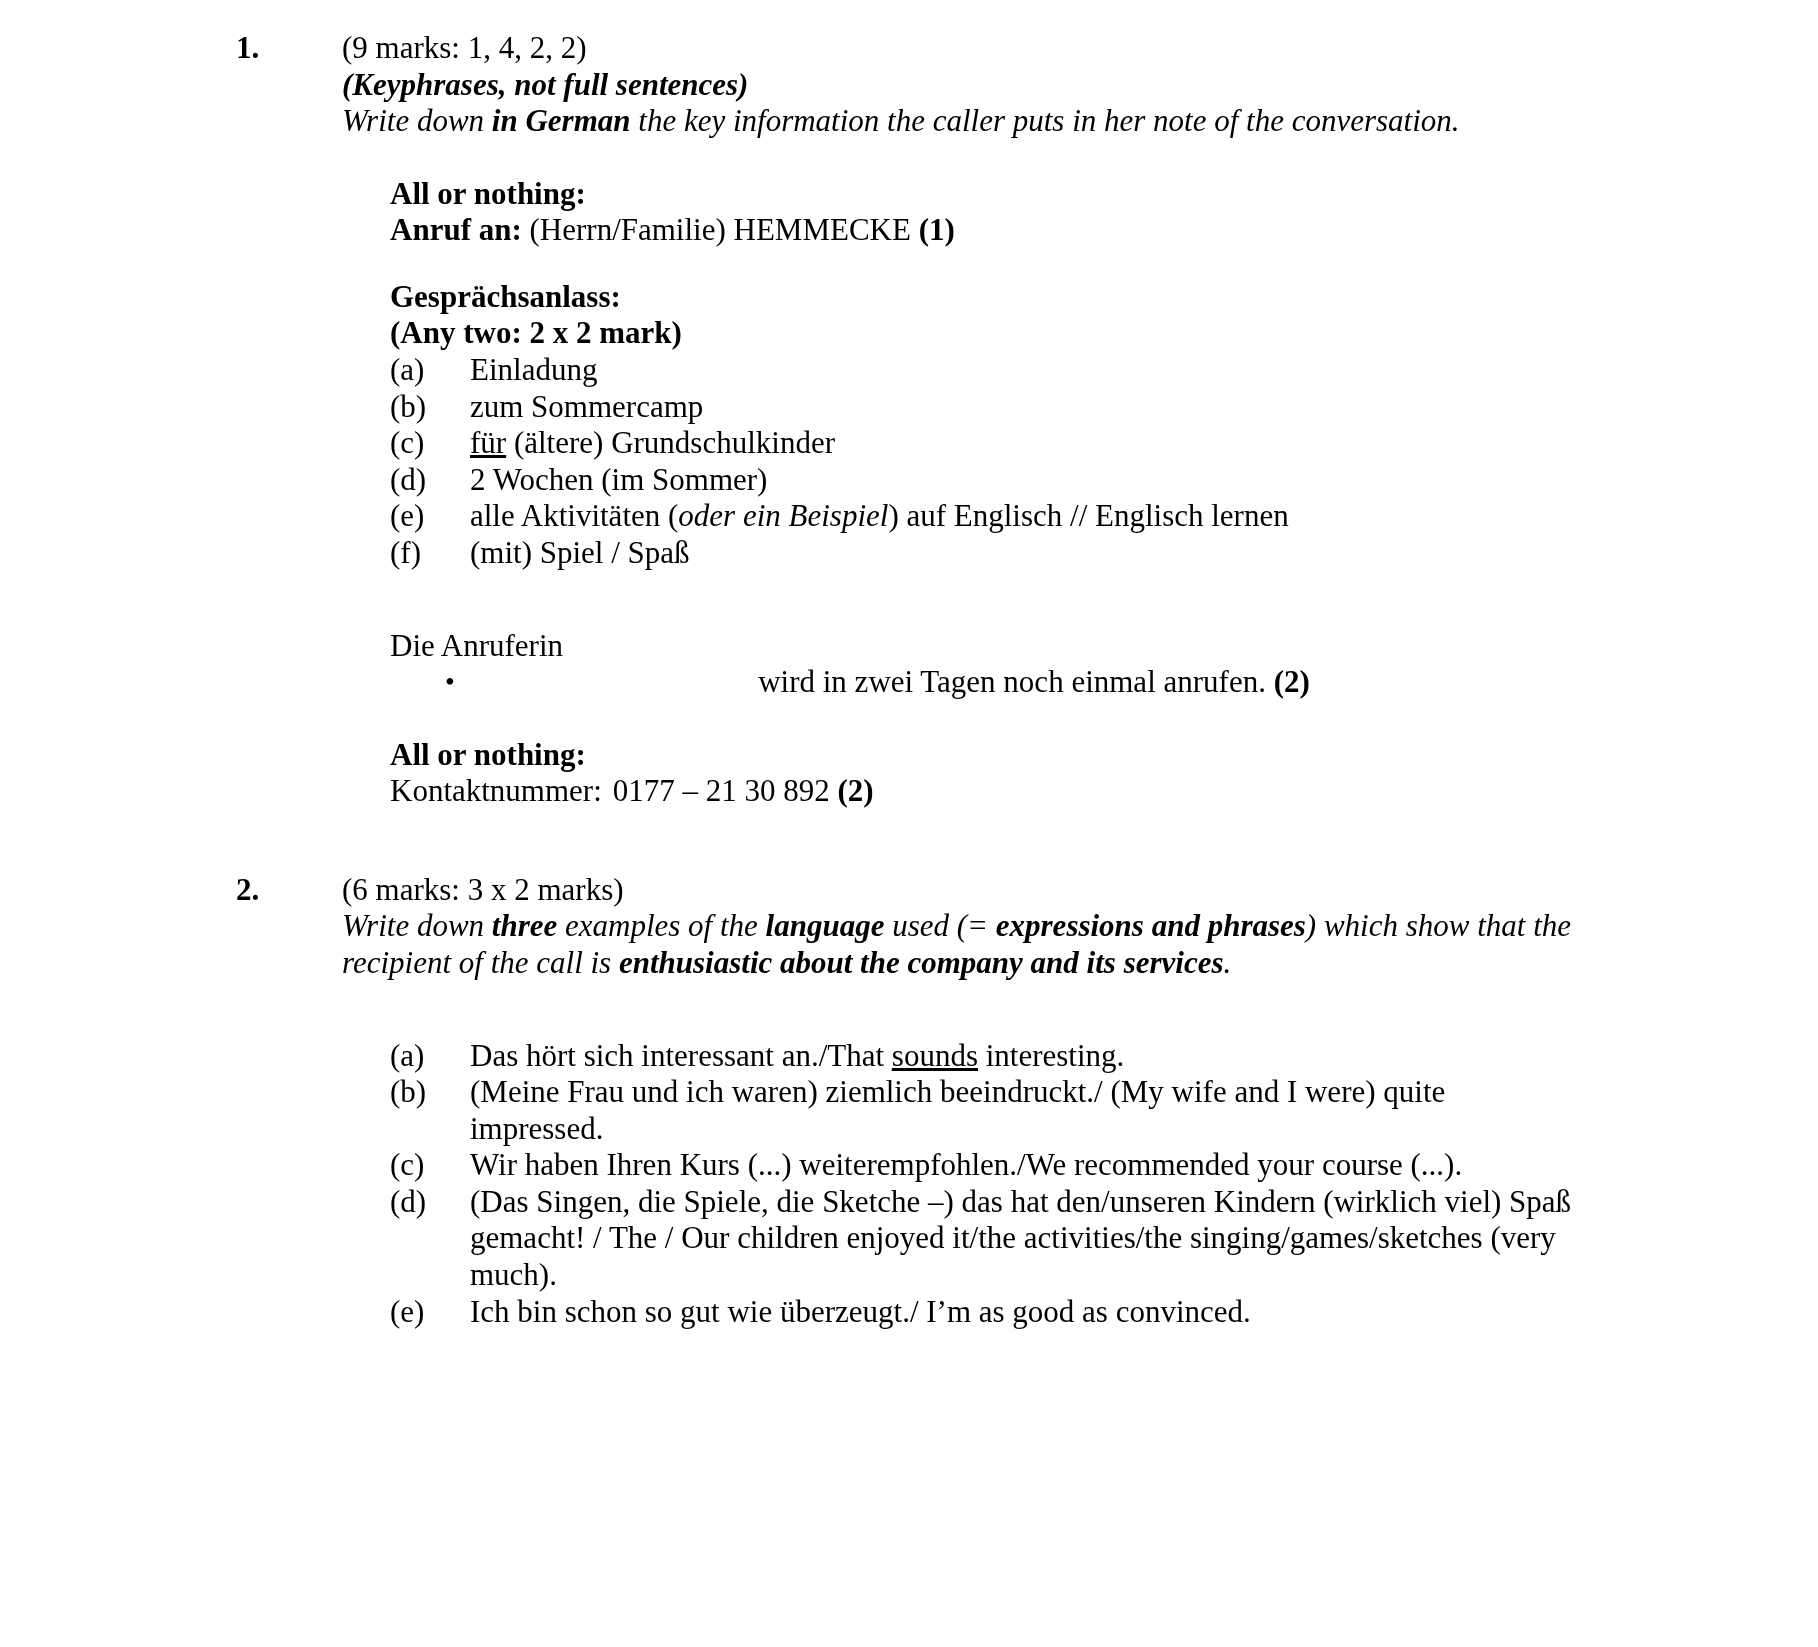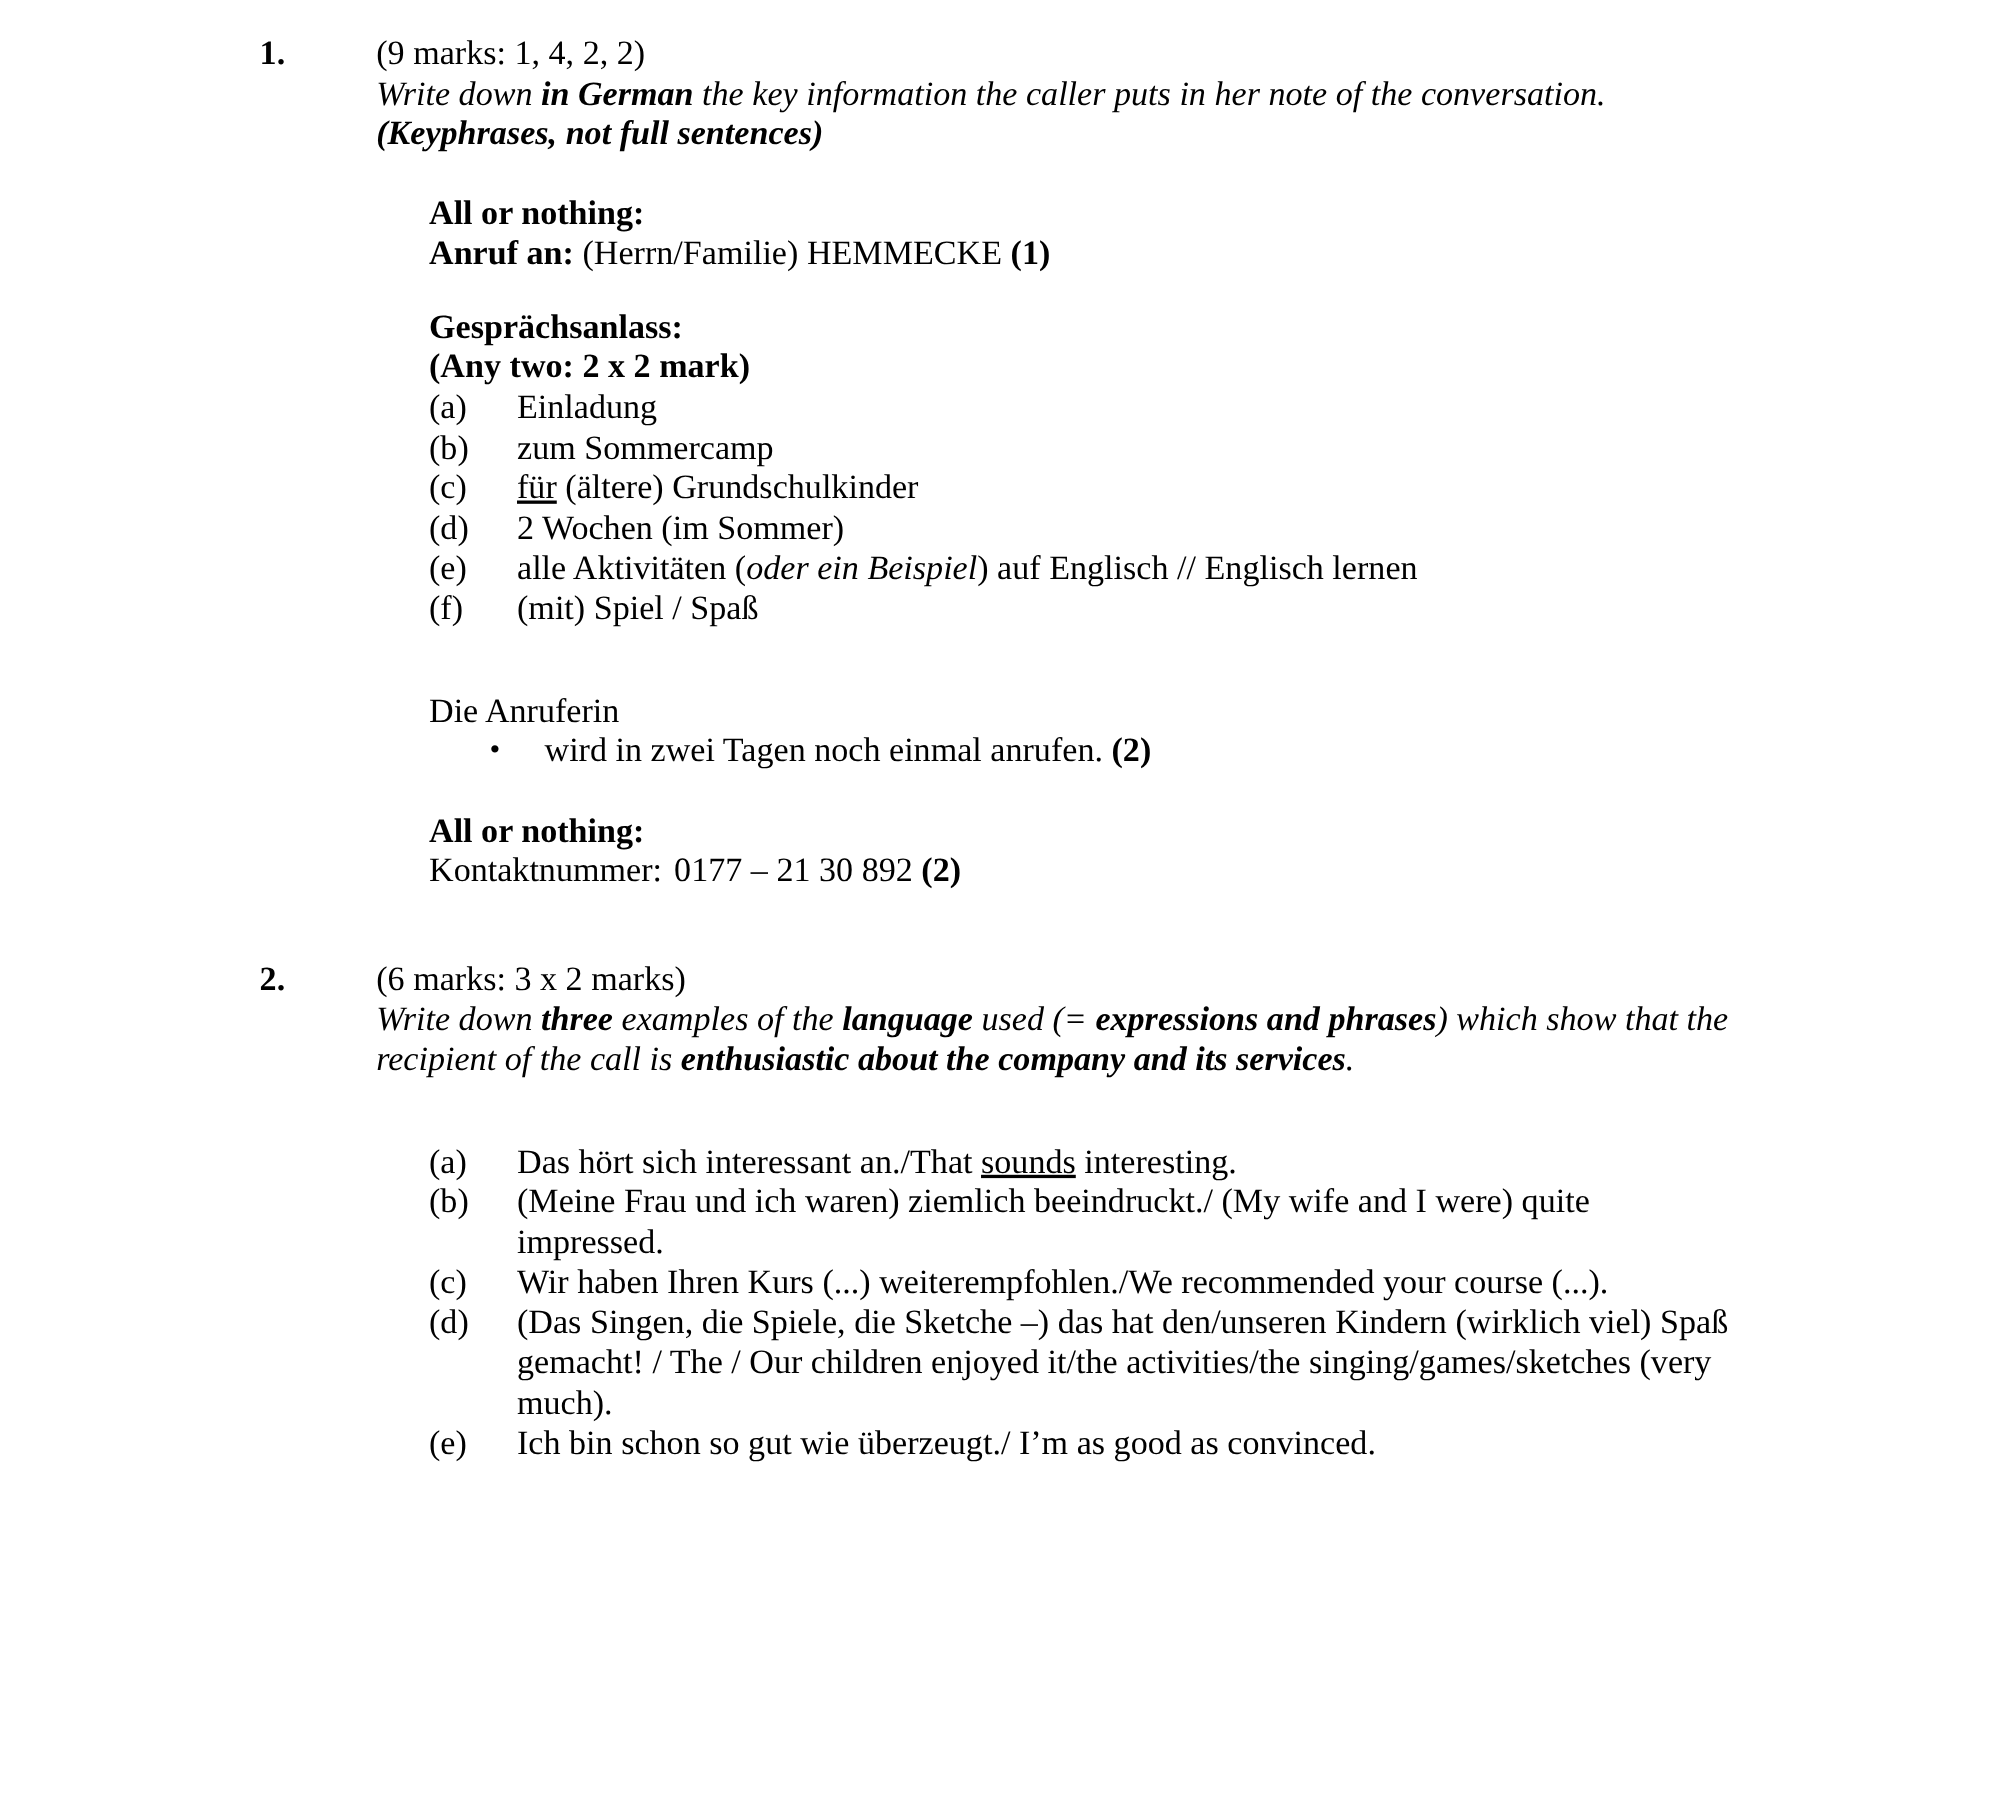--- a/index.html
+++ b/index.html
@@ -83,41 +83,41 @@
     align-items: flex-start;
     margin-left: 55px;
   }
   .bullet-row .dot {
     flex: 0 0 50px;
     width: 50px;
     text-align: left;
     font-size: 28px;
     line-height: 1.25;
   }
-  .bullet-row .txt { flex: 1 1 auto; }
+  .bullet-row .txt { flex: 1 1 auto; text-align: center; }
 
   u { text-decoration: underline; }
   i { font-style: italic; }
   b { font-weight: bold; }
 
   .kontakt-num { margin-left: 11px; }
 </style>
 </head>
 <body>
 
 <div class="page">
 
   <div class="question" style="padding-top:30px;">
     <div class="q-number">1.</div>
     <div class="q-body">
 
       <div class="marks-line">(9 marks: 1, 4, 2, 2)</div>
 
+      <div class="rubric"><b>(Keyphrases, not full sentences)</b></div>
       <div class="rubric"><span>Write down </span><b>in German</b><span> the key information the caller puts in her note of the conversation.</span></div>
-      <div class="rubric"><b>(Keyphrases, not full sentences)</b></div>
 
       <div class="spacer-md"></div>
 
       <div class="scheme">
 
         <div class="scheme-head">All or nothing:</div>
 
         <div><b>Anruf an:</b><span class="plain"> (Herrn/Familie) HEMMECKE </span><b>(1)</b></div>
 
         <div class="spacer-sm"></div>

